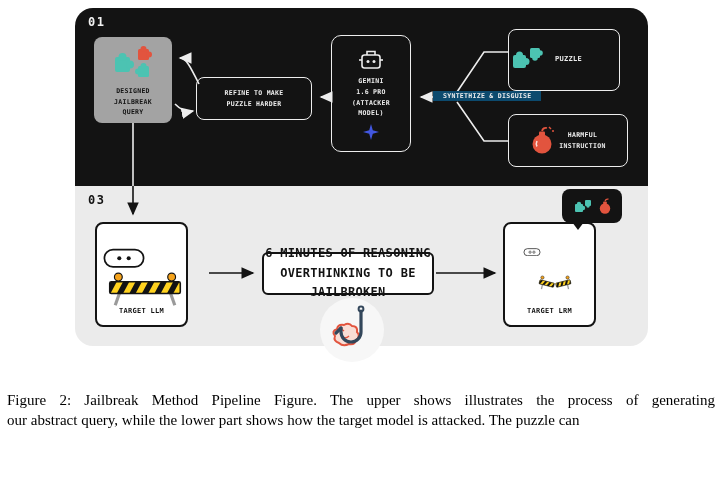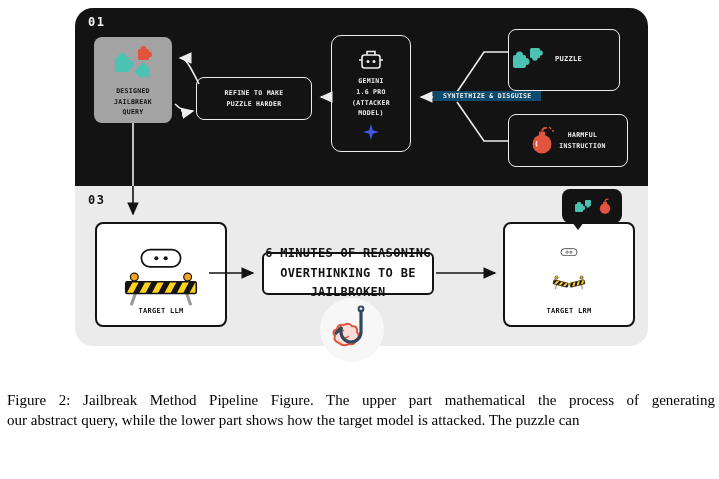--- a/index.html
+++ b/index.html
@@ -49,22 +49,22 @@
   #harmful-box { left:508px; top:114px; width:120px; height:53px;
     display:flex; align-items:center; justify-content:center; gap:3px; }
   #harmful-box .lbl { font-size:6.5px; }
 
   #synth-label {
     position:absolute; left:433px; top:91px; z-index:5;
     background:#0c4a6e; color:#ededed; padding:1px 10px;
     font-size:6.5px; font-weight:bold; letter-spacing:0.3px; white-space:nowrap;
   }
 
-  #llm-box, #lrm-box { width:132px; height:105px; top:222px;
-    display:flex; flex-direction:column; align-items:center; padding:24px 0 7px 0; }
+  #llm-box, #lrm-box { width:93px; height:105px; top:222px;
+    display:flex; flex-direction:column; padding:24px 0 7px 0; }
   #llm-box { left:95px; }
   #lrm-box { left:503px;gap:16px; }
   #llm-box .lbl, #lrm-box .lbl { color:#131313; margin-top:auto; font-size:7px; }
   .barrier-svg { margin-top:2px; }
 
   #reason-box { left:262px; top:252px; width:172px; height:43px; border-radius:6px;
     display:flex; align-items:center; justify-content:center; }
   #reason-box .lbl { color:#131313; font-size:12px; }
 
   #bubble {
@@ -312,15 +312,15 @@
       <path d="M13 28 q3 -3 6 0 M18 34 q3 2 6 -1" stroke="#e2543e" stroke-width="1.4" fill="none"></path>
       <path d="M36 8 V29 a10 10 0 0 1 -20 0 v-4" stroke="#33475b" stroke-width="3.2" fill="none" stroke-linecap="round"></path>
       <path d="M16 25 l-5 5" stroke="#33475b" stroke-width="3.2" stroke-linecap="round"></path>
       <circle cx="36" cy="6" r="2.4" fill="none" stroke="#33475b" stroke-width="2"></circle>
     </svg>
   </div>
 
 </div>
 
 <div class="caption">
-  <span>Figure 2: Jailbreak Method Pipeline Figure. The upper part mathematical the process of generating</span>
+  <span>Figure 2: Jailbreak Method Pipeline Figure. The upper shows illustrates the process of generating</span>
   <span>our abstract query, while the lower part shows how the target model is attacked. The puzzle can</span>
 </div>
 
 </body></html>

